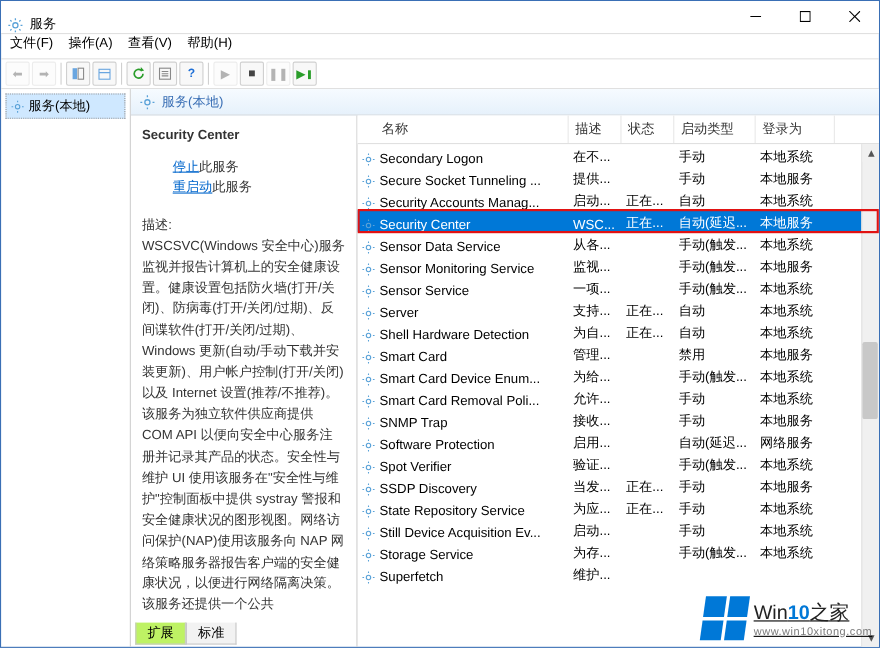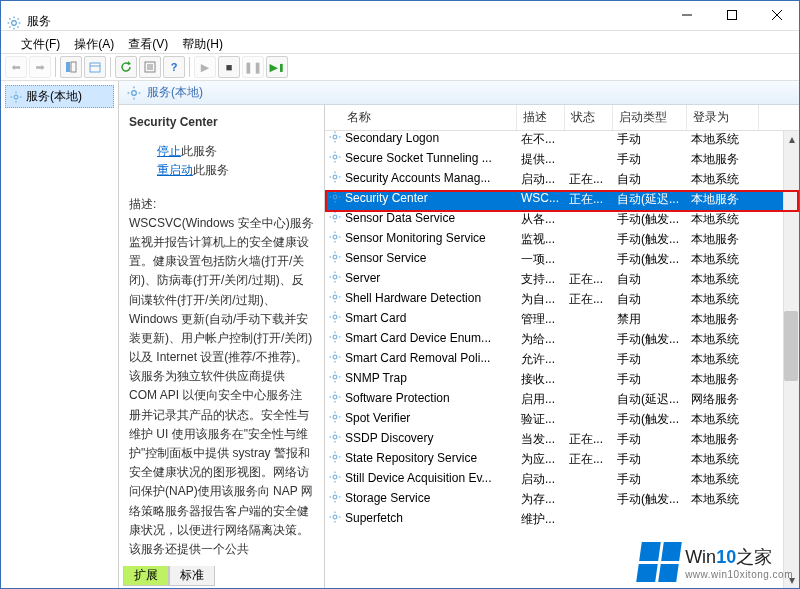--- a/index.html
+++ b/index.html
@@ -12,21 +12,21 @@
   }
   .window { border: 1px solid #3a6fb5; width: 800px; height: 589px; position: relative; background: #fff;}
   .titlebar {
     height: 30px; display: flex; align-items: flex-end;
     background: #fff; border-bottom: 1px solid #e0e0e0;
     padding-left: 6px; gap: 6px;
   }
   .title-text { font-size: 12px; color: #000;}
   .win-buttons { margin-left: auto; display: flex;}
   .win-btn { width: 45px; height: 30px; display:flex; align-items:center; justify-content:center; color:#333;}
-  .menubar { height: 22px; display:flex; align-items:flex-end; gap:14px; padding-left:20px; font-size:12px;}
+  .menubar { height: 22px; display:flex; align-items:flex-start; gap:14px; padding-left:8px; font-size:12px;}
   .menubar span:first-letter { }
   .toolbar { height: 28px; border-top:1px solid #e0e0e0; border-bottom:1px solid #e0e0e0; display:flex; align-items:center; padding:0 4px; gap:2px;}
   .tbtn { width:22px;height:22px;border:1px solid #d0d0d0;border-radius:2px;display:flex;align-items:center;justify-content:center;background:#f8f8f8;font-size:11px;color:#444;}
   .tbtn.disabled{opacity:.4;}
   .tsep{width:1px;height:20px;background:#d0d0d0;margin:0 2px;}
   .body { display:flex; height: calc(589px - 30px - 22px - 28px - 2px);}
   .left-tree { width:118px; border-right:1px solid #d0d0d0; padding:4px;}
   .tree-root { display:flex;align-items:center;gap:4px;padding:2px 4px;border:1px dotted #999;background:#cfe8ff;}
   .right-pane { flex:1; display:flex;flex-direction:column;min-width:0;}
   .right-header { height:24px;background:linear-gradient(#f6fbff,#e6f1fb); border-bottom:1px solid #d0d8e0; display:flex;align-items:center;padding-left:8px;gap:6px;color:#3a6fb5;}
@@ -41,30 +41,30 @@
   .tab.inactive{background:#f2f2f2;}
   .list-pane { flex:1; display:flex;flex-direction:column; border-left:1px solid #d0d0d0;min-width:0;}
   .list-header { display:flex; border-bottom:1px solid #e0e0e0; background:#fff;font-family:Liberation Mono, monospace;}
   .lh-cell { padding:4px 6px; border-right:1px solid #e8e8e8; font-size:12px; color:#333; white-space:nowrap; overflow:hidden;}
   .col-name{width:176px;}
   .col-desc{width:48px;}
   .col-status{width:48px;}
   .col-startup{width:74px;}
   .col-logon{width:72px;}
   .list-body{flex:1; overflow:hidden; position:relative;}
-  .row { display:flex; align-items:flex-start; height:20px; font-size:12px;}
+  .row { display:flex; align-items:flex-end; height:20px; font-size:12px;}
   .row .cell{padding:0 4px; white-space:nowrap; overflow:hidden;}
   .row.selected { background:#0078d7; color:#fff;}
   .row.selected .cell{color:#fff;}
   .highlight-box { position:absolute; border:2px solid #e11212; pointer-events:none;}
   .gear {display:inline-block;}
   .scrollbar-v{position:absolute;right:0;top:0;bottom:0;width:16px;background:#f0f0f0;border-left:1px solid #e0e0e0;}
   .scroll-thumb{position:absolute;right:1px;width:14px;background:#c8c8c8;border-radius:2px;}
   .scroll-btn{width:16px;height:16px;display:flex;align-items:center;justify-content:center;color:#555;background:#f0f0f0;}
-  .watermark { position:absolute; right:6px; bottom:6px; display:flex; align-items:center; gap:6px; font-size:18px;}
+  .watermark { position:absolute; right:6px; bottom:6px; display:flex; align-items:center; gap:6px; font-size:18px;text-decoration:underline;}
   .winlogo { width:40px;height:40px; display:grid;grid-template-columns:1fr 1fr;grid-template-rows:1fr 1fr;gap:3px; transform:skewX(-8deg);}
   .winlogo div{background:#0078d7;}
   .wm-text { font-family:"Segoe UI",sans-serif; color:#222;}
   .wm-text .blue{color:#0078d7;font-weight:600;}
   .wm-sub{font-size:10px;color:#7a7a7a;letter-spacing:.5px;}
   svg{display:block;}
 </style>
 </head>
 <body>
 

